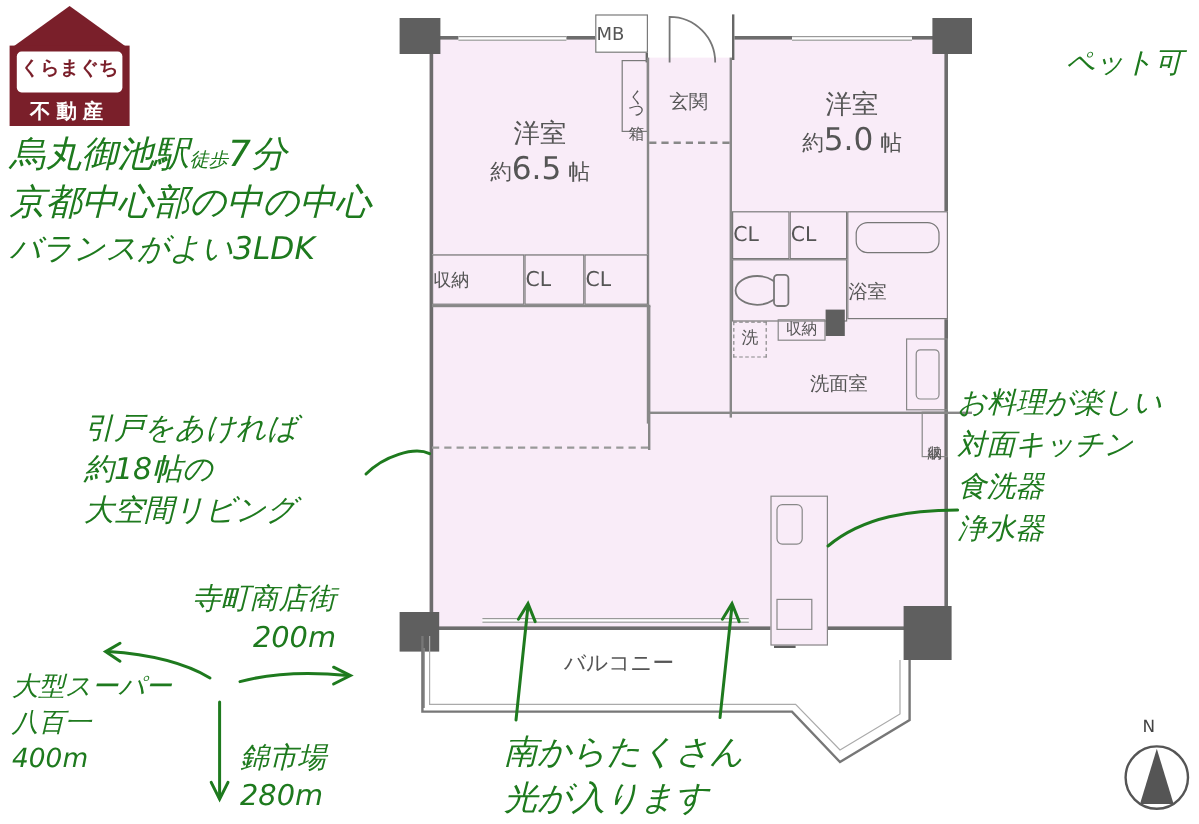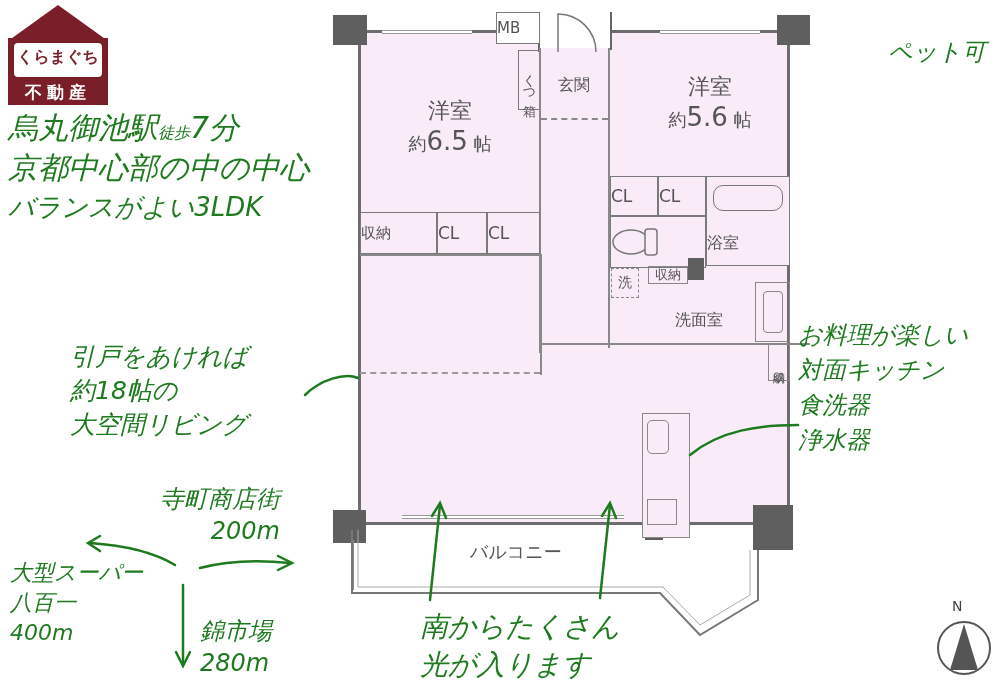--- a/index.html
+++ b/index.html
@@ -72,21 +72,21 @@
 
   <div class="lbl" style="left:228px;top:65px;font-size:16px;">玄関</div>
 
   <div class="lbl" style="left:60px;top:86px;width:120px;">
     <div style="font-size:22px;">洋室</div>
     <div style="font-size:18px;"><span>約</span><span class="big">6.5</span> <span>帖</span></div>
   </div>
 
   <div class="lbl" style="left:320px;top:62px;width:120px;">
     <div style="font-size:22px;">洋室</div>
-    <div style="font-size:18px;"><span>約</span><span class="big">5.6</span> <span>帖</span></div>
+    <div style="font-size:18px;"><span>約</span><span class="big">5.0</span> <span>帖</span></div>
   </div>
 
   <div class="wall" style="left:30px;top:202px;width:180px;height:2px;background:#888;"></div>
   <div class="cl" style="left:30px;top:202px;width:77px;height:42px;font-size:15px;">
       <span>収納</span>
     </div>
   <div class="cl" style="left:107px;top:202px;width:50px;height:42px;">
       <span>CL</span>
     </div>
   <div class="cl" style="left:157px;top:202px;width:53px;height:42px;">

